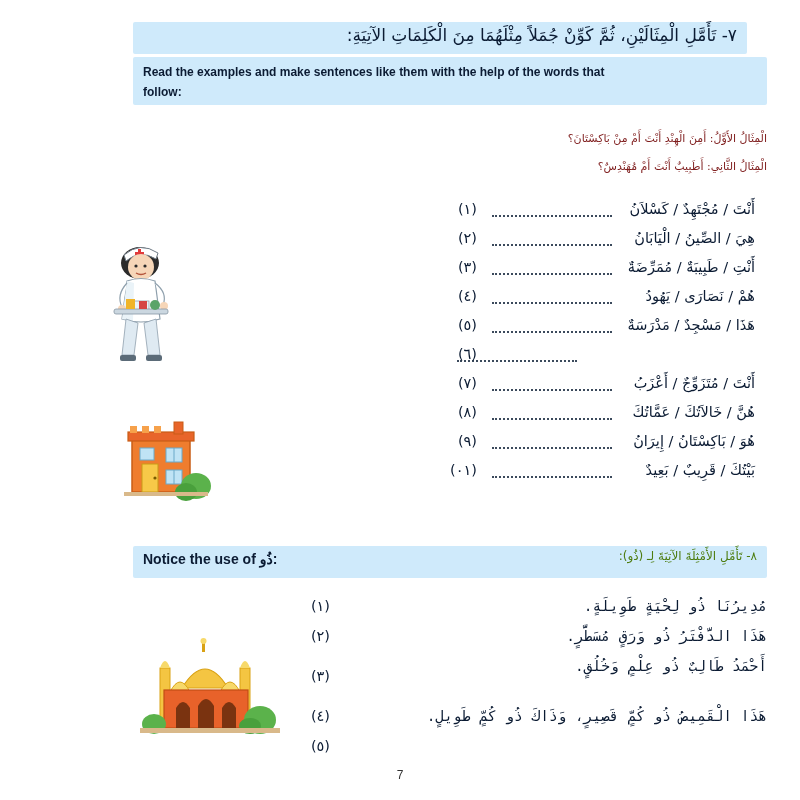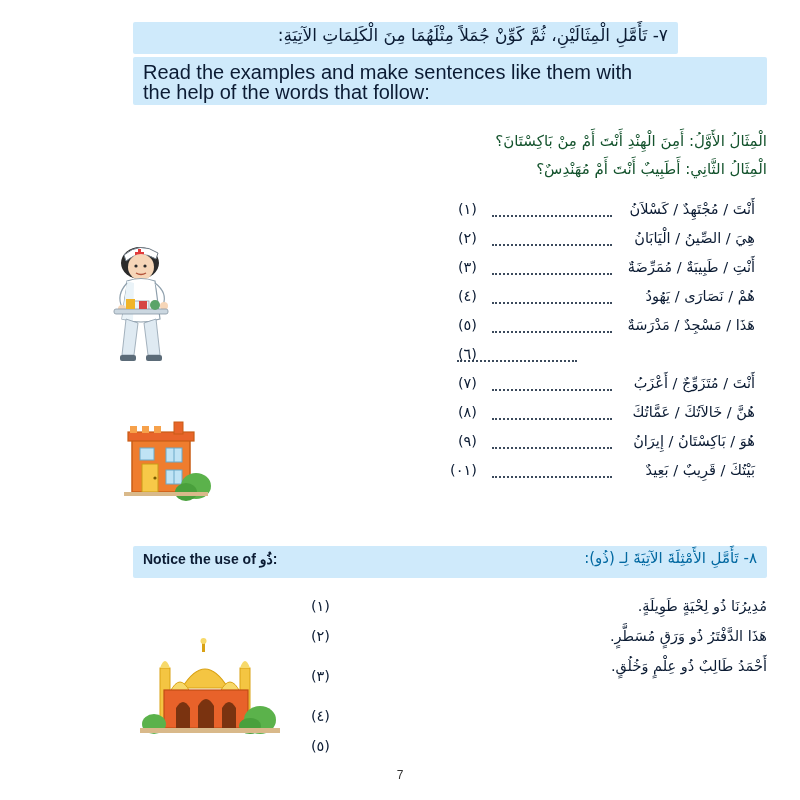--- a/index.html
+++ b/index.html
@@ -24,21 +24,21 @@
 
   
   .band {
     position: absolute;
     background: #cfeafb;
     border-radius: 2px;
   }
   .band-arabic {
     left: 133px;
     top: 22px;
-    width: 545px;
+    width: 614px;
     height: 32px;
   }
   .band-english {
     left: 133px;
     top: 57px;
     width: 634px;
     height: 48px;
   }
   .arabic {
     font-family: "DejaVu Sans", sans-serif;
@@ -50,34 +50,34 @@
     right: 10px;
     top: 3px;
     font-size: 17px;
     color: #0b1b33;
     white-space: nowrap;
   }
   .band-english .txt {
     position: absolute;
     left: 10px;
     top: 5px;
-    font-size: 20px;
-    font-weight: normal;
+    font-size: 12px;
+    font-weight: bold;
     color: #0b1b33;
     line-height: 20px;
     width: 500px;
   }
 
   
   .example {
     position: absolute;
     right: 33px;
     text-align: right;
-    font-size: 15px;
-    color: #14532d;
+    font-size: 11px;
+    color: #7f1d1d;
     white-space: nowrap;
   }
   .ex1 { top: 132px; }
   .ex2 { top: 160px; }
 
   
   .q-row {
     position: absolute;
     right: 33px;
     width: 440px;
@@ -104,42 +104,43 @@
   .band-8 {
     left: 133px;
     top: 546px;
     width: 634px;
     height: 32px;
   }
   .band-8 .txt-ar {
     position: absolute;
     right: 10px;
     top: 3px;
-    font-size: 15px;
-    color: #0369a1;
+    font-size: 12px;
+    color: #4d7c0f;
     white-space: nowrap;
   }
   .band-8 .txt-en {
     position: absolute;
     left: 10px;
     top: 5px;
     font-size: 14px;
     font-weight: bold;
     color: #0b1b33;
     white-space: nowrap;
   }
 
   
   .s8-row {
     position: absolute;
     right: 33px;
     font-size: 14.5px;
     color: #0b1b33;
     white-space: nowrap;
     text-align: right;
+    font-family: Liberation Mono, monospace;
   }
 
   
   .page-number {
     position: absolute;
     left: 0;
     top: 768px;
     width: 800px;
     text-align: center;
     font-size: 12px;
@@ -236,20 +237,21 @@
   </div>
 
   <div class="band band-8">
     <div class="txt-ar arabic">٨- تَأَمَّلِ الأَمْثِلَةَ الآتِيَةَ لِـ (ذُو):</div>
     <div class="txt-en">Notice the use of ذُو:</div>
   </div>
 
   <div class="s8-row arabic" style="top:598px;">مُدِيرُنَا ذُو لِحْيَةٍ طَوِيلَةٍ.</div>
   <div class="s8-row arabic" style="top:628px;">هَذَا الدَّفْتَرُ ذُو وَرَقٍ مُسَطَّرٍ.</div>
   <div class="s8-row arabic" style="top:658px;">أَحْمَدُ طَالِبٌ ذُو عِلْمٍ وَخُلُقٍ.</div>
+  <div class="s8-row arabic" style="top:708px;">هَذَا الْقَمِيصُ ذُو كُمٍّ قَصِيرٍ، وَذَاكَ ذُو كُمٍّ طَوِيلٍ.</div>
 
   <svg class="illus nurse" viewBox="0 0 92 120">
 
     <ellipse cx="40" cy="20" rx="19" ry="16" fill="#2b2b2b"></ellipse>
 
     <path d="M24 12 Q40 -2 58 10 L56 16 Q40 6 26 18 Z" fill="#ffffff" stroke="#6f7b86" stroke-width="1"></path>
     <rect x="38" y="6" width="3" height="8" fill="#e03b3b"></rect>
     <rect x="35" y="9" width="9" height="3" fill="#e03b3b"></rect>
 
     <ellipse cx="41" cy="24" rx="13" ry="13" fill="#f6d6b8"></ellipse>

